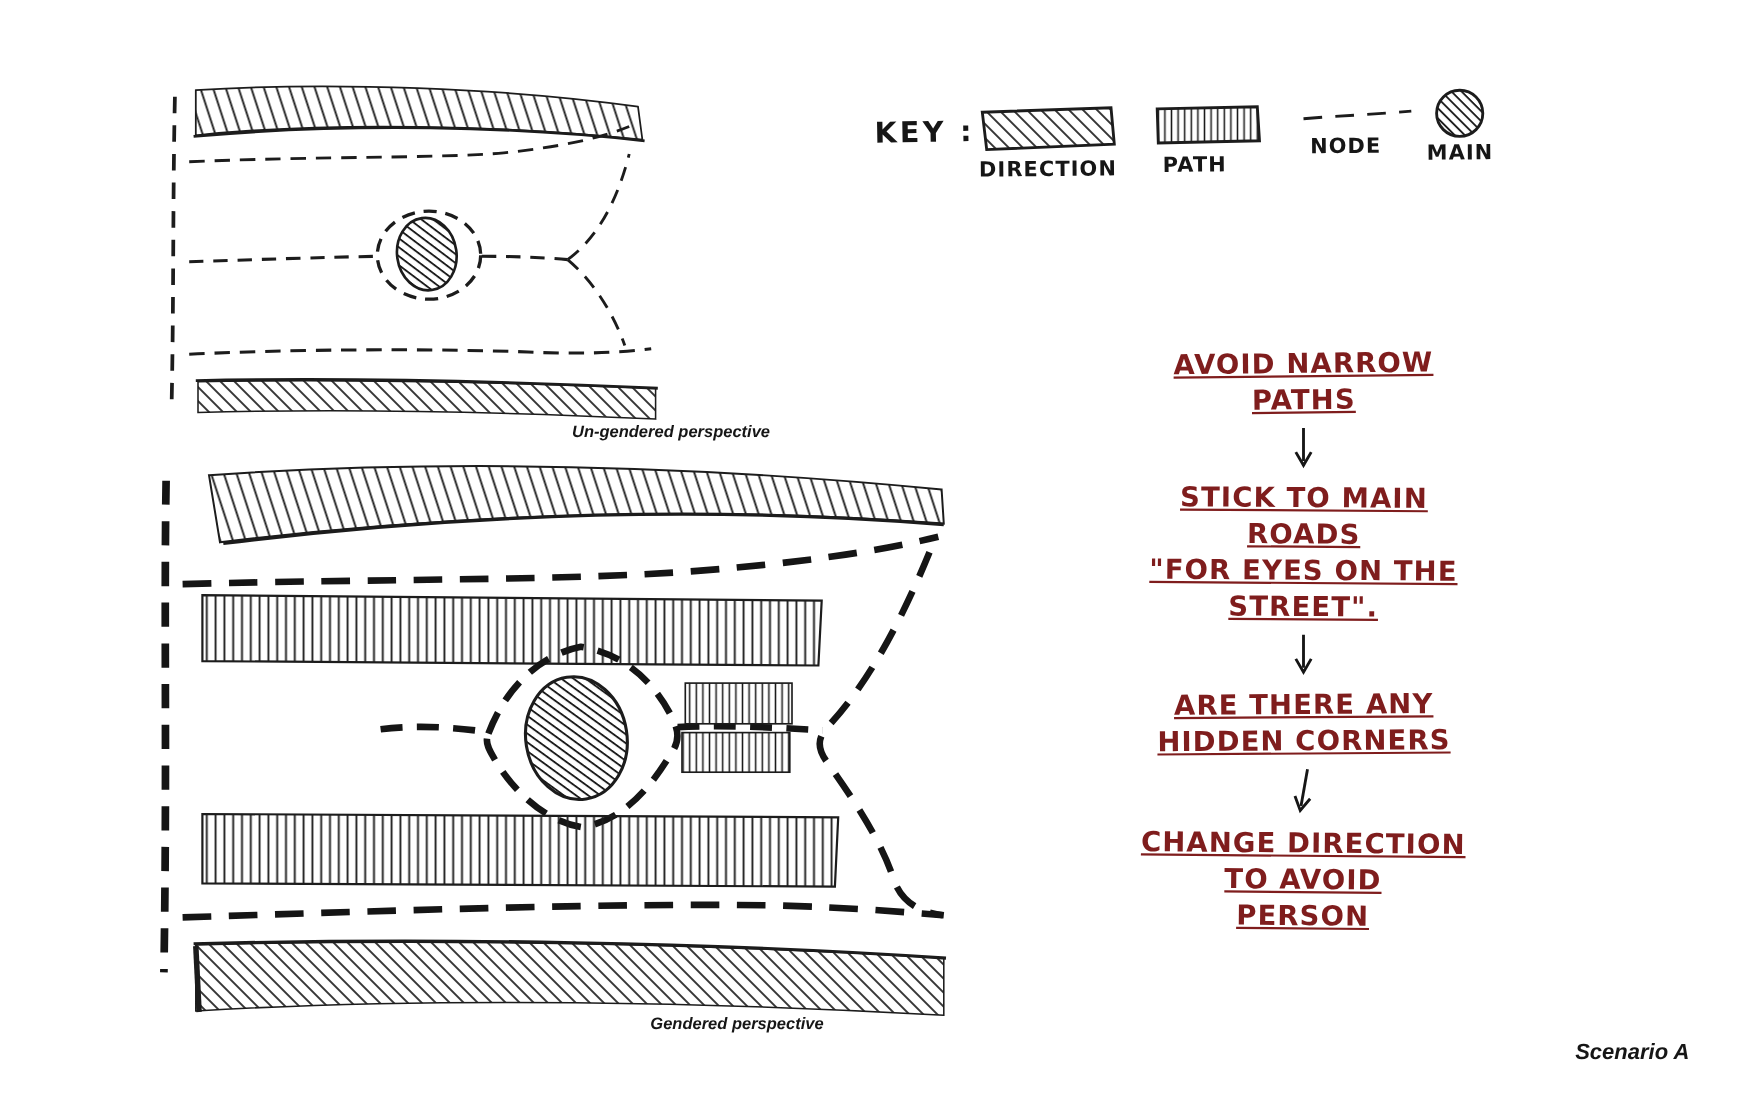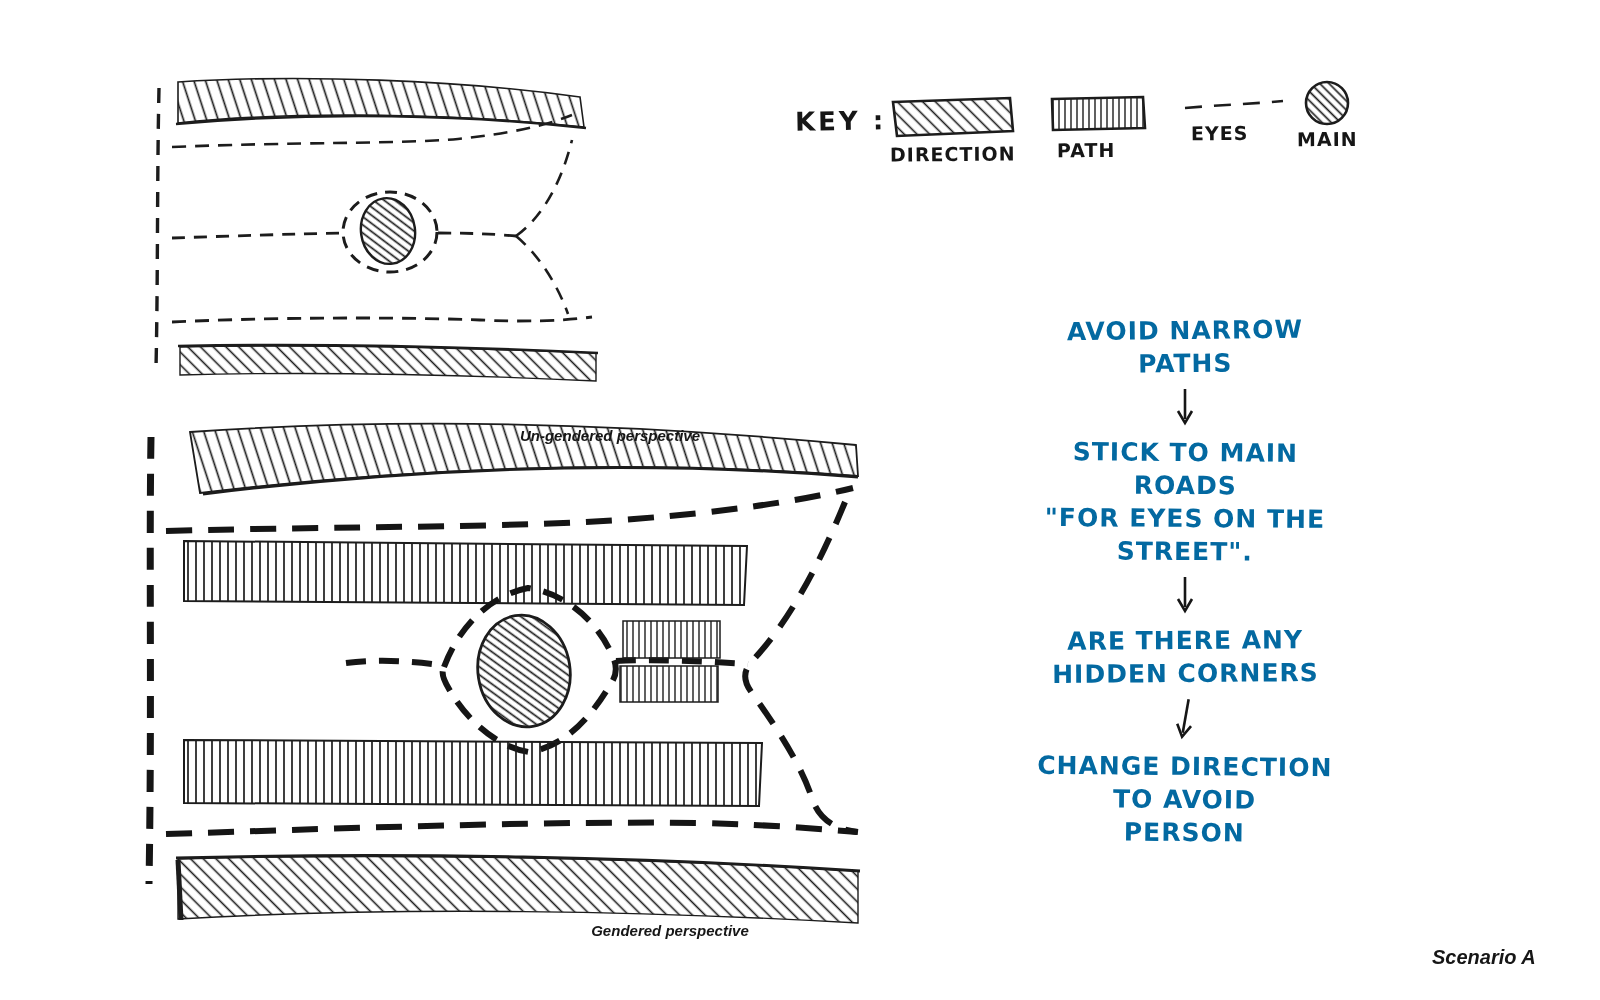--- a/index.html
+++ b/index.html
@@ -33,21 +33,22 @@
     font-style: italic; font-weight: 600; font-size: 15px;
     text-align: center; width: 220px; white-space: nowrap;
   }
   .footer-note {
     font-family: "Liberation Sans", sans-serif;
     font-style: italic; font-weight: 600; font-size: 20px;
   }
   .flow {
     position: absolute; left: 1030px; top: 314px; width: 310px;
     display: flex; flex-direction: column; align-items: center; gap: 6px;
-    color: #0369a1;
+    color: #7f1d1d;
+    text-decoration: underline;
   }
   .step {
     font-family: "DejaVu Sans", sans-serif;
     font-weight: 700; font-size: 25px; line-height: 33px;
     letter-spacing: 1px; text-align: center;
   }
   .step span { display: block; }
   .step-1 { transform: rotate(-0.6deg); }
   .step-2 { transform: rotate(0.4deg); }
   .step-3 { transform: rotate(-0.4deg); }
@@ -133,24 +134,24 @@
       <path d="M893,102 L1010,98 L1013,131 L897,136 Z" fill="url(#pDistrict)" stroke="#1c1c1c" stroke-width="2.6"></path>
       <path d="M1052,99 L1143,97 L1145,128 L1053,130 Z" fill="url(#pEdgeSmall)" stroke="#1c1c1c" stroke-width="2.6"></path>
       <path d="M1185,108 C1218,105 1252,104 1283,101" fill="none" stroke="#1c1c1c" stroke-width="2.6" stroke-dasharray="17 12"></path>
       <circle cx="1327" cy="103" r="21" fill="url(#pNode)" stroke="#1c1c1c" stroke-width="2.6"></circle>
     </g>
   </svg>
 
   <div class="txt key-title" style="left:795px; top:106px;">KEY :</div>
   <div class="txt key-label" style="left:890px; top:143px;">DIRECTION</div>
   <div class="txt key-label" style="left:1057px; top:139px;">PATH</div>
-  <div class="txt key-label" style="left:1191px; top:122px;">EYES</div>
+  <div class="txt key-label" style="left:1191px; top:122px;">NODE</div>
   <div class="txt key-label" style="left:1297px; top:128px;">MAIN</div>
 
-  <div class="txt caption" style="left:500px; top:384px;margin-top:43px;">Un-gendered perspective</div>
+  <div class="txt caption" style="left:500px; top:384px;">Un-gendered perspective</div>
   <div class="txt caption" style="left:560px; top:922px;">Gendered perspective</div>
 
   <div class="flow">
     <div class="step step-1">
       <span>AVOID NARROW</span>
       <span>PATHS</span>
     </div>
     <svg class="arrow" width="40" height="44" viewBox="0 0 40 44">
       <path d="M20,3 C20,14 20,24 20,33" fill="none" stroke="#161616" stroke-width="2.6"></path>
       <path d="M13,25 L20,37 L27,25" fill="none" stroke="#161616" stroke-width="2.6"></path>

